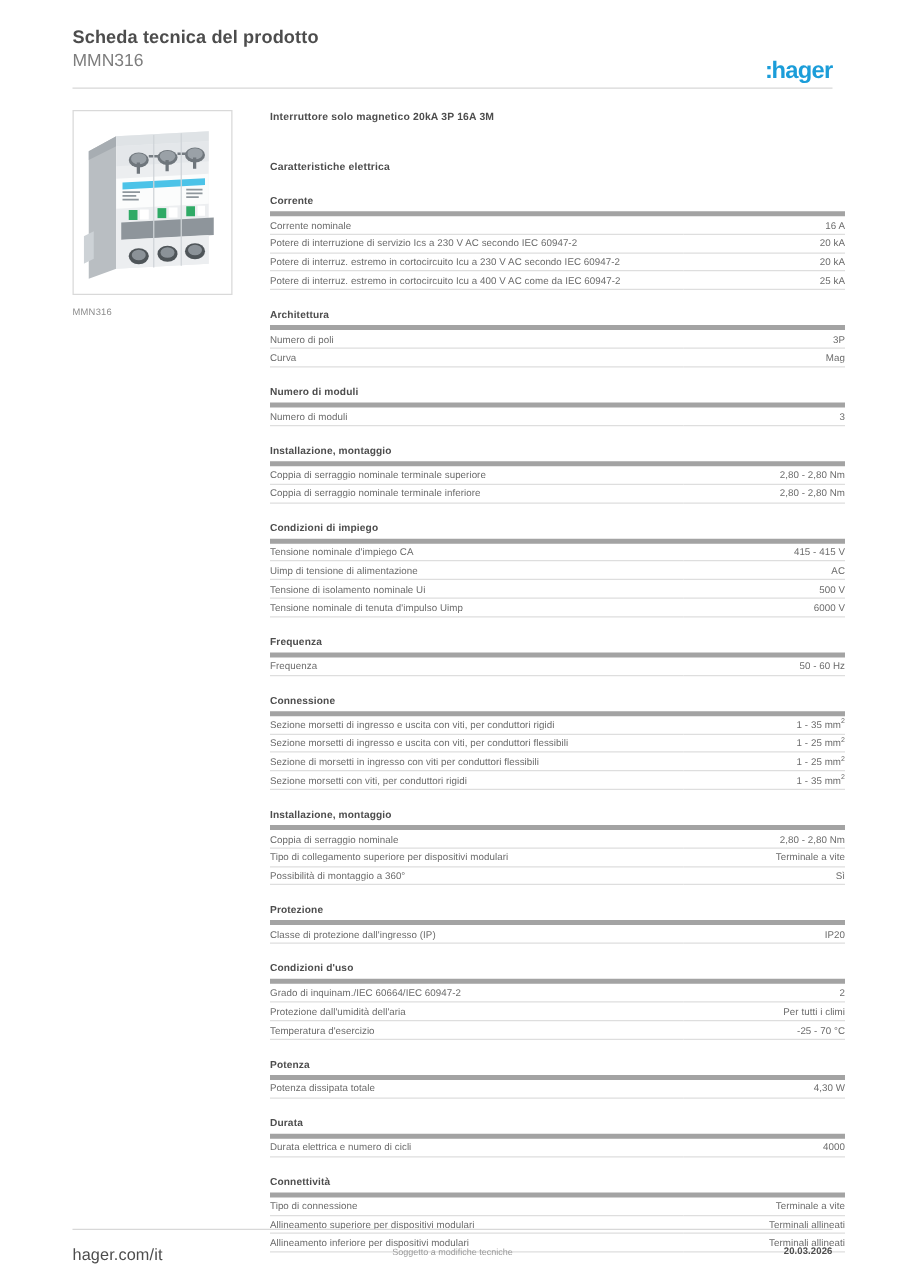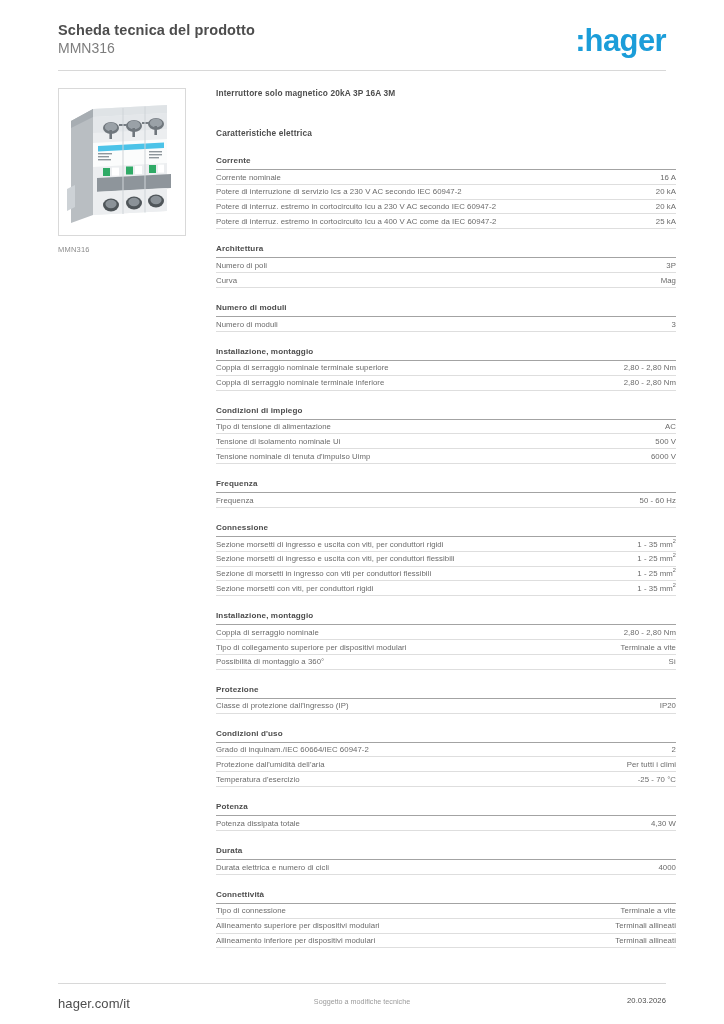--- a/index.html
+++ b/index.html
@@ -48,22 +48,22 @@
   .doc-subtitle {
     font-size: 14px;
     font-weight: normal;
     color: #7d7d7d;
     line-height: 17px;
     margin: 1px 0 0 0;
   }
   .logo {
     position: absolute;
     right: 0;
-    top: 6px;
-    font-size: 31px;
+    top: 22px;
+    font-size: 19px;
     font-weight: bold;
     letter-spacing: -0.6px;
     line-height: 26px;
     color: #1b9dd9;
   }
   .logo .colon { letter-spacing: -1px; }
 
   .header-rule {
     position: absolute;
     left: 58px;
@@ -120,21 +120,21 @@
     margin: 0 0 18px 0;
   }
 
   .spec-group { margin-bottom: 15px; }
   .group-title {
     font-size: 8.1px;
     font-weight: bold;
     color: #4d4d4d;
     letter-spacing: .12px;
     padding-bottom: 4px;
-    border-bottom: 1px solid #a3a3a3;
+    border-bottom: 4px solid #a3a3a3;
   }
   table.spec-table {
     width: 100%;
     border-collapse: collapse;
     table-layout: fixed;
   }
   table.spec-table tr { height: 14.4px; }
   table.spec-table td {
     font-size: 7.8px;
     color: #6b6b6b;
@@ -170,21 +170,21 @@
     font-size: 13px; font-weight: normal; color: #4d4d4d;
     letter-spacing: .1px;
   }
   .footer-center {
     position: absolute; left: 0; right: 0; top: 1px;
     text-align: center;
     font-size: 7.2px; color: #9a9a9a;
   }
   .footer-right {
     position: absolute; right: 0; top: 0;
-    font-size: 7.6px; font-weight: normal; color: #4d4d4d;
+    font-size: 7.6px; font-weight: bold; color: #4d4d4d;
     letter-spacing: .1px;
   }
 </style>
 </head>
 <body>
 
 <div class="page">
 
   <div class="header">
     <div class="title-block">
@@ -335,21 +335,25 @@
                 <td class="spec-value">2,80 - 2,80 Nm</td>
               </tr>
             </tbody>
           </table>
         </div>
         <div class="spec-group">
           <div class="group-title">Condizioni di impiego</div>
           <table class="spec-table">
             <tbody>
               <tr>
-                <td class="spec-label">Tipo di tensione di alimentazione</td>
+                <td class="spec-label">Tensione nominale d'impiego CA</td>
+                <td class="spec-value">415 - 415 V</td>
+              </tr>
+              <tr>
+                <td class="spec-label">Uimp di tensione di alimentazione</td>
                 <td class="spec-value">AC</td>
               </tr>
               <tr>
                 <td class="spec-label">Tensione di isolamento nominale Ui</td>
                 <td class="spec-value">500 V</td>
               </tr>
               <tr>
                 <td class="spec-label">Tensione nominale di tenuta d'impulso Uimp</td>
                 <td class="spec-value">6000 V</td>
               </tr>

